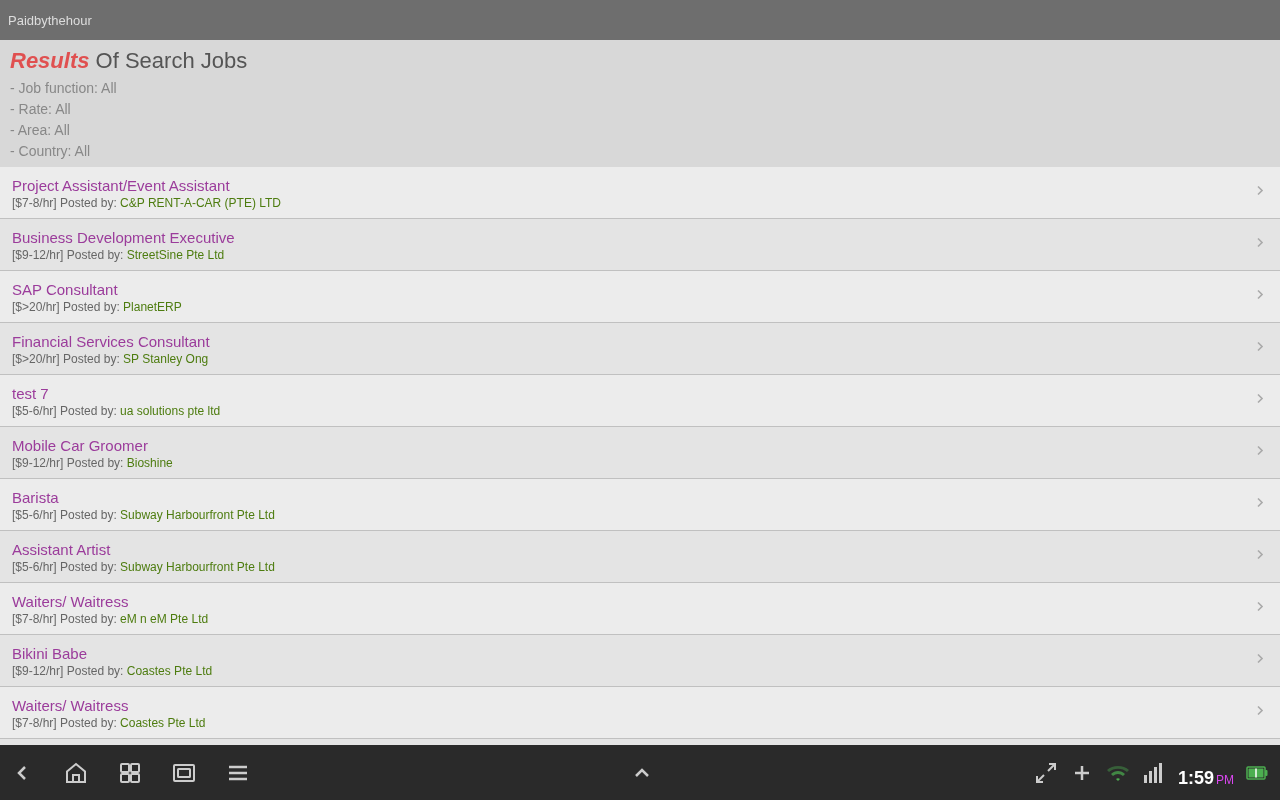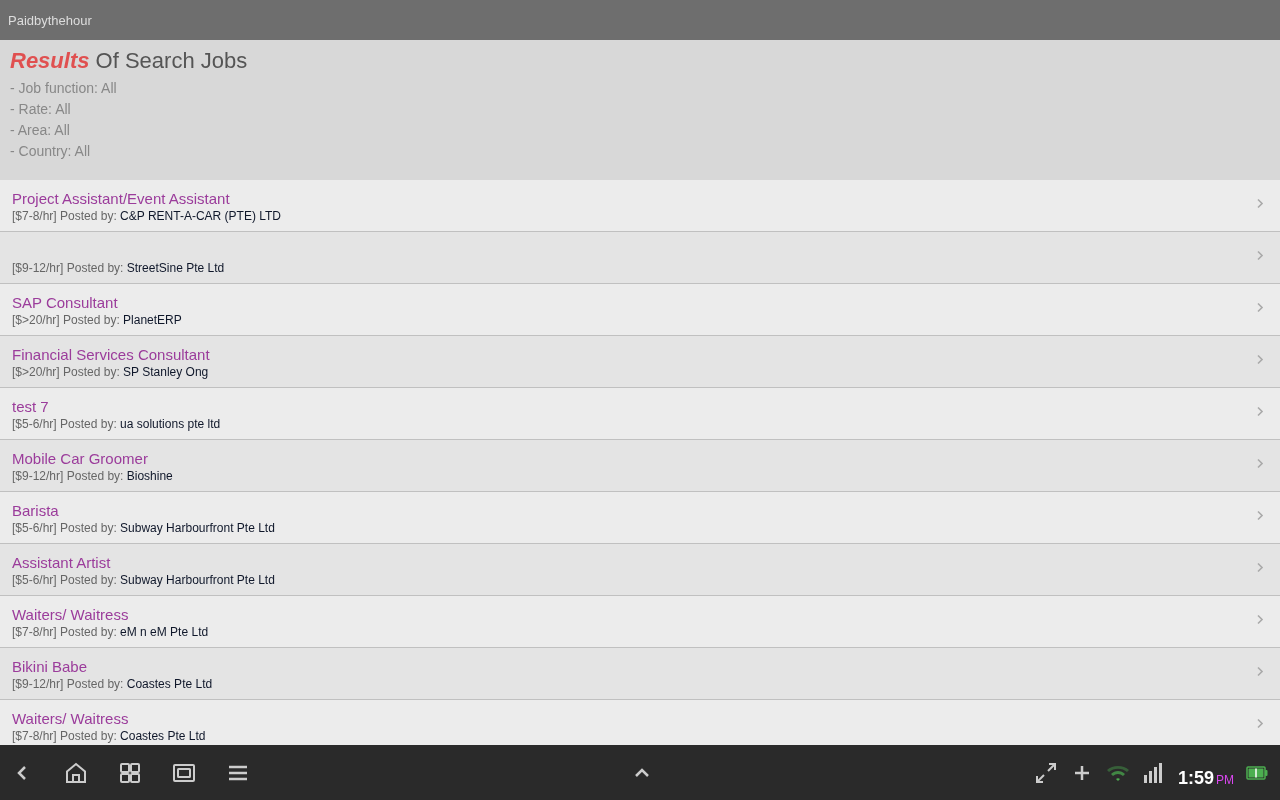--- a/index.html
+++ b/index.html
@@ -20,21 +20,21 @@
       font-size: 13px;
       padding: 20px 8px;
       height: 22px;
       display: flex;
       align-items: center;
     }
 
     
     .header-area {
       background: #d8d8d8;
-      padding: 8px 10px 18px 10px;
+      padding: 8px 10px 5px 10px;
     }
 
     .results-title {
       font-size: 22px;
       font-weight: normal;
     }
     .results-title .results-word {
       color: #e05050;
       font-style: italic;
       font-weight: bold;
@@ -82,21 +82,21 @@
       font-weight: normal;
       margin-bottom: 2px;
     }
 
     .job-meta {
       font-size: 12px;
       color: #666;
     }
 
     .job-meta .company-link {
-      color: #0f172a;
+      color: #4d7c0f;
     }
 
     .chevron {
       position: absolute;
       right: 12px;
       top: 50%;
       transform: translateY(-50%);
       color: #aaa;
       font-size: 18px;
     }
@@ -175,20 +175,21 @@
 
 <div class="job-list" id="job-list">
     <div class="job-item">
       <div class="job-title">Project Assistant/Event Assistant</div>
       <div class="job-meta"><span>[$7-8/hr]</span>  <span>Posted by: </span><span class="company-link">C&amp;P RENT-A-CAR (PTE) LTD</span></div>
       <div class="chevron"><svg width="16" height="16" viewBox="0 0 24 24" fill="none" stroke="#aaa" stroke-width="2.5">
           <polyline points="9,6 15,12 9,18"></polyline>
         </svg></div>
     </div>
     <div class="job-item">
+      <div class="job-title">Business Development Executive</div>
       <div class="job-meta"><span>[$9-12/hr]</span>  <span>Posted by: </span><span class="company-link">StreetSine Pte Ltd</span></div>
       <div class="chevron"><svg width="16" height="16" viewBox="0 0 24 24" fill="none" stroke="#aaa" stroke-width="2.5">
           <polyline points="9,6 15,12 9,18"></polyline>
         </svg></div>
     </div>
     <div class="job-item">
       <div class="job-title">SAP Consultant</div>
       <div class="job-meta"><span>[$&gt;20/hr]</span>  <span>Posted by: </span><span class="company-link">PlanetERP</span></div>
       <div class="chevron"><svg width="16" height="16" viewBox="0 0 24 24" fill="none" stroke="#aaa" stroke-width="2.5">
           <polyline points="9,6 15,12 9,18"></polyline>

